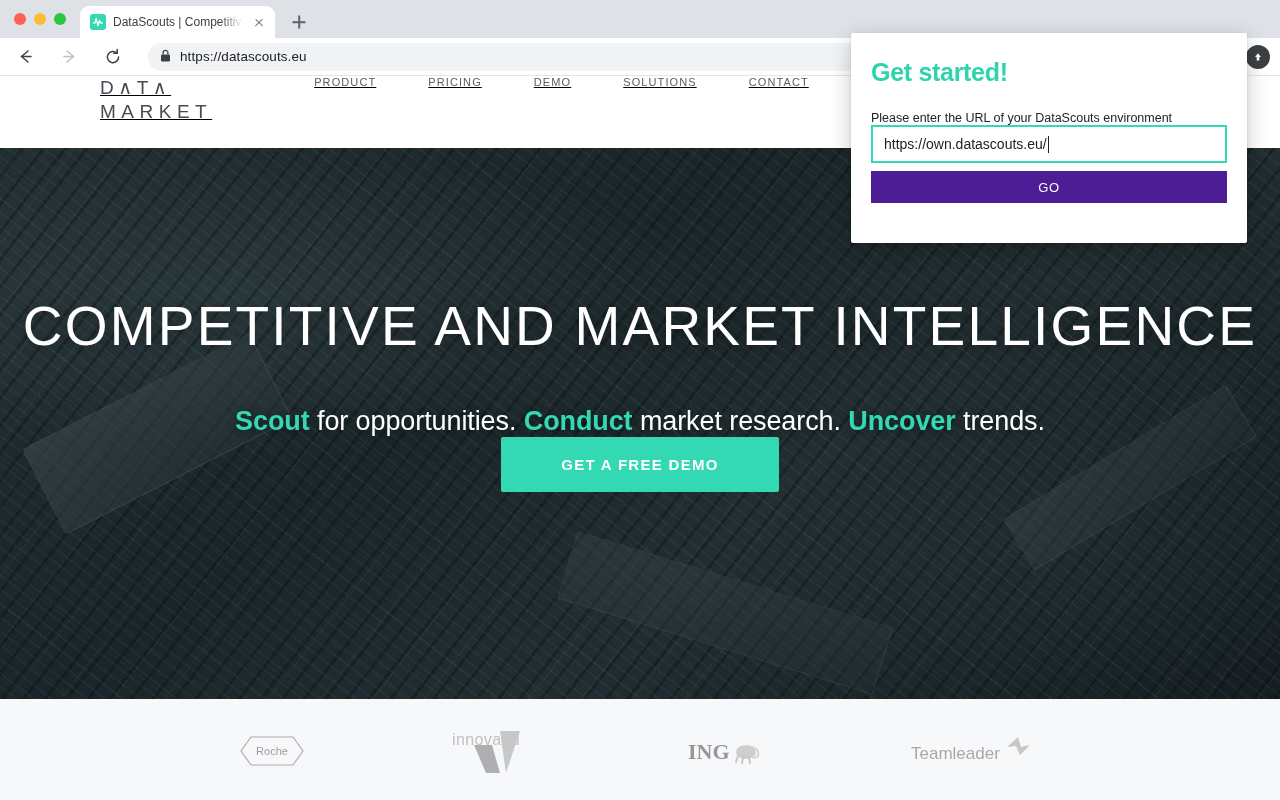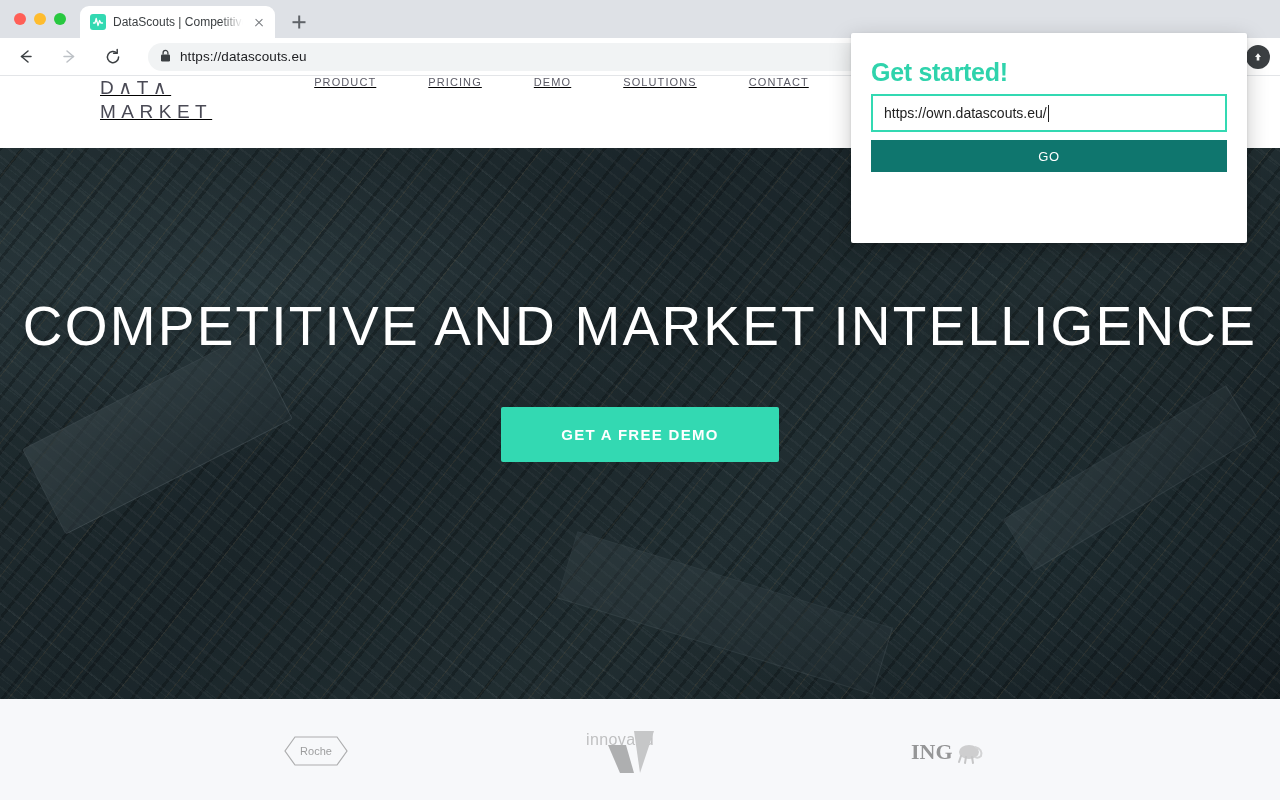--- a/index.html
+++ b/index.html
@@ -121,21 +121,21 @@
   .hero-h1 {
     font-size:55px; font-weight:300; color:#fff; letter-spacing:2.2px;
     text-shadow:0 2px 14px rgba(0,0,0,.35);
   }
   .hero-sub {
     margin-top:48px; font-size:27px; font-weight:400; color:#fff;
     letter-spacing:-.1px; text-shadow:0 2px 10px rgba(0,0,0,.4);
   }
   .hero-sub b { color:#33d9b2; font-weight:700; }
   .cta {
-    display:inline-block; margin-top:49px; background:#33d9b2; color:#fff;
+    display:inline-block; background:#33d9b2; color:#fff;
     font-size:15px; font-weight:bold; letter-spacing:1.3px;
     padding:19px 60px; text-decoration:none; border-radius:2px;
   }
 
   .logostrip {
     height:104px; background:#f7f8fa; display:flex; align-items:center;
     justify-content:space-around; padding:0 170px;
   }
   .clogo { opacity:.52; display:flex; align-items:center; justify-content:center; }
 
@@ -144,27 +144,27 @@
   
   .popup {
     position:absolute; left:851px; top:33px; width:396px; height:210px;
     background:#fff; z-index:50;
     box-shadow:0 6px 22px rgba(0,0,0,.22), 0 1px 3px rgba(0,0,0,.12);
     padding:25px 20px 0 20px; border-radius:2px;
   }
   .popup-title { color:#2fd3ac; font-size:25px; font-weight:bold; letter-spacing:-.3px; }
   .popup-label { margin-top:24px; font-size:12.5px; color:#222; }
   .popup-input {
-    margin-top:7px; width:356px; height:38px; border:2px solid #33d9b2;
+    width:356px; height:38px; border:2px solid #33d9b2;
     background:#fff; font-size:14px; color:#222; padding:0 11px;
     font-family:"Liberation Sans", sans-serif; outline:none; display:flex; align-items:center;
   }
   .caret { display:inline-block; width:1px; height:17px; background:#222; margin-left:1px; }
   .popup-go {
-    margin-top:8px; width:356px; height:32px; background:#0f766e; border:none;
+    margin-top:8px; width:356px; height:32px; background:#4c1d95; border:none;
     color:#fff; font-size:13px; letter-spacing:.6px;
     font-family:"Liberation Sans", sans-serif; cursor:pointer;
   }
 </style>
 </head>
 <body>
 
 <div class="browser">
 
   <div class="tabstrip">
@@ -258,20 +258,21 @@
 
     <div class="hero">
       <div class="hero-tex"></div>
       <div class="hero-block b1"></div>
       <div class="hero-block b2"></div>
       <div class="hero-block b3"></div>
       <div class="hero-shade"></div>
 
       <div class="hero-content">
         <h1 class="hero-h1">COMPETITIVE AND MARKET INTELLIGENCE</h1>
+        <p class="hero-sub"><b>Scout</b><span> for opportunities. </span><b>Conduct</b><span> market research. </span><b>Uncover</b><span> trends.</span></p>
         <a class="cta" href="#">GET A FREE DEMO</a>
       </div>
     </div>
 
     <div class="logostrip">
       <div class="clogo">
         <svg width="66" height="34" viewBox="0 0 66 34">
           <polygon points="12,3 54,3 64,17 54,31 12,31 2,17" fill="none" stroke="#6b6b6b" stroke-width="1.2"></polygon>
           <text x="33" y="21" font-family="Liberation Sans, sans-serif" font-size="11" fill="#4a4a4a" text-anchor="middle">Roche</text>
         </svg>
@@ -287,29 +288,36 @@
 
       <div class="clogo">
         <svg width="86" height="32" viewBox="0 0 86 32">
           <text x="0" y="24" font-family="Liberation Serif, serif" font-size="22" font-weight="bold" fill="#3d3d3d">ING</text>
           <ellipse cx="58" cy="17" rx="10" ry="7" fill="#a9a9a9"></ellipse>
           <path d="M64 12 q8 2 6 9 q-3 3 -6 1" fill="none" stroke="#b4b4b4" stroke-width="2"></path>
           <path d="M50 21 l-2 6 M55 22 l-1 6 M61 22 l1 6" stroke="#9a9a9a" stroke-width="2" stroke-linecap="round"></path>
         </svg>
       </div>
 
+      <div class="clogo">
+        <svg width="130" height="36" viewBox="0 0 130 36">
+          <text x="0" y="26" font-family="Liberation Sans, sans-serif" font-size="17" fill="#5f5f5f">Teamleader</text>
+          <path d="M96 14 L107 4 L110 14 L119 12 L109 22 L105 13 Z" fill="#9c9c9c"></path>
+        </svg>
+      </div>
     </div>
 
     <div class="darksec">
       
     </div>
   </div>
 
   <div class="popup">
     <div class="popup-title">Get started!</div>
+    <div class="popup-label">Please enter the URL of your DataScouts environment</div>
     <div class="popup-input">
       <span>https://own.datascouts.eu/</span>
         <span class="caret"></span>
     </div>
     <button class="popup-go">GO</button>
   </div>
 
 </div>
 
 </body></html>

